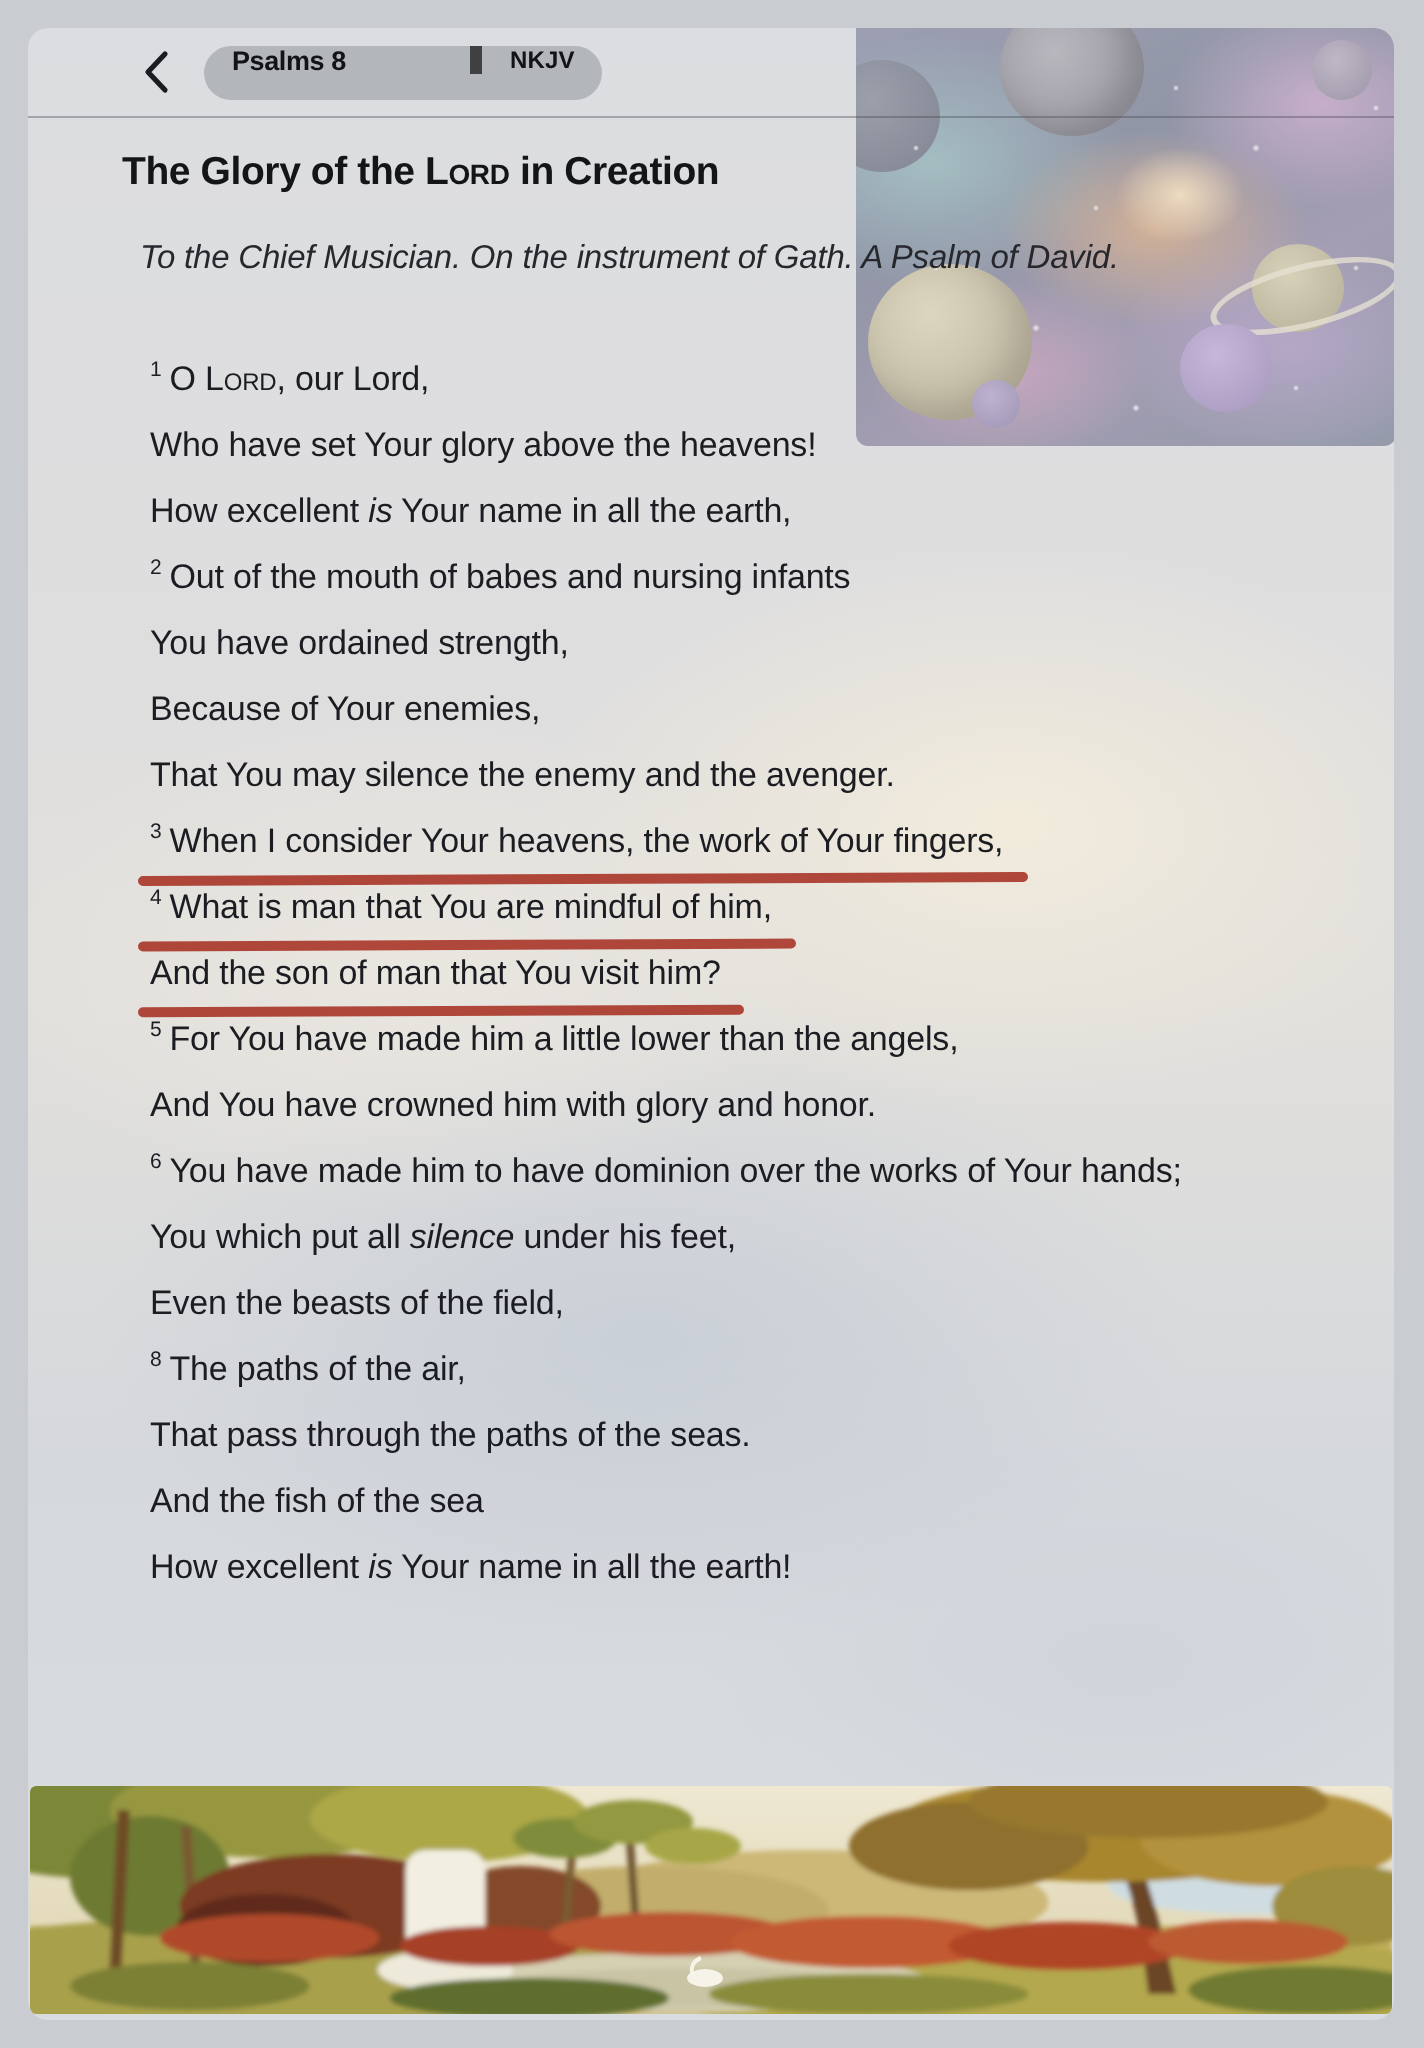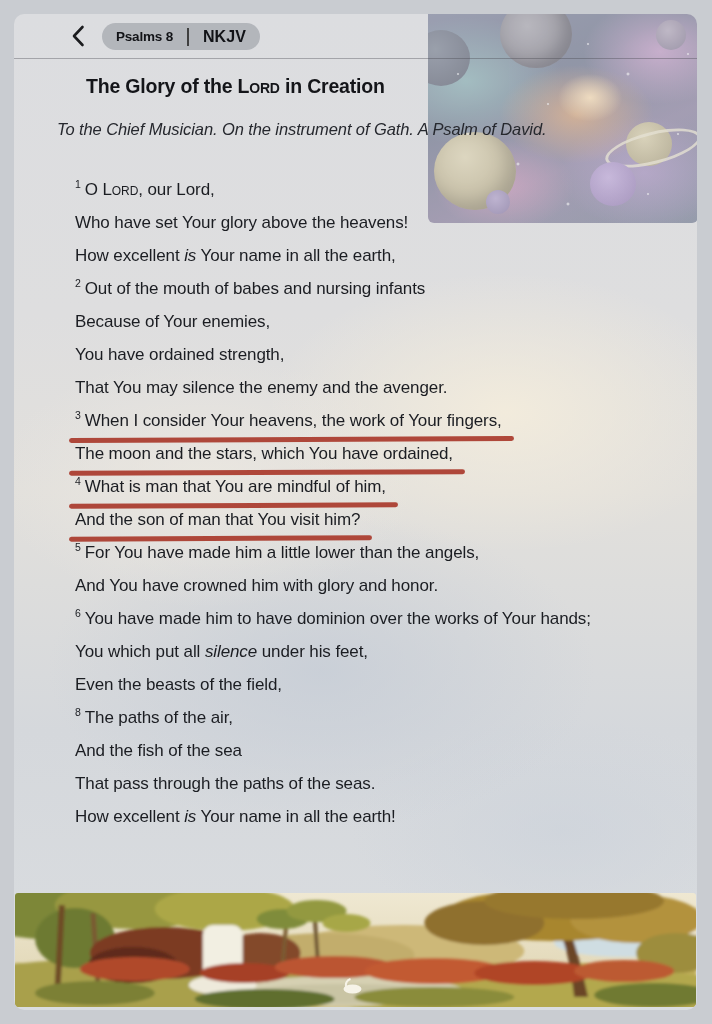--- a/index.html
+++ b/index.html
@@ -16,30 +16,30 @@
       radial-gradient(300px 180px at 28% 47%, rgba(236,232,225,0.80), rgba(236,232,225,0) 70%),
       radial-gradient(380px 220px at 45% 66%, rgba(197,204,214,0.75), rgba(197,204,214,0) 72%),
       radial-gradient(300px 160px at 80% 82%, rgba(205,211,219,0.70), rgba(205,211,219,0) 70%),
       linear-gradient(180deg,#dcdde0 0%,#dededf 30%,#e2e0dc 48%,#d5d8dc 72%,#dadde0 100%);
   }
   
   .header{position:absolute;left:0;top:0;width:100%;height:44px;z-index:5;
     border-bottom:1px solid rgba(70,72,78,0.38);}
   .back-btn{position:absolute;left:52px;top:10px;width:24px;height:24px;cursor:pointer;
     display:flex;align-items:center;justify-content:center;background:none;border:none;padding:0;}
-  .pill{position:absolute;left:88px;top:9px;height:27px;display:flex;align-items:center;
-    border-radius:14px;overflow:hidden;background:#b3b6bb;}
+  .pill{position:absolute;left:88px;top:9px;height:27px;display:flex;align-items:flex-start;
+    border-radius:14px;overflow:hidden;background:#b3b6bb;gap:48px;}
   .pill-seg{display:flex;align-items:center;padding:0 14px;font-weight:700;color:#121317;
     border:none;background:transparent;cursor:pointer;}
   .pill-seg.ref{font-size:13.5px;letter-spacing:-0.2px;}
-  .pill-seg.ver{font-size:16px;border-left:2px solid #404040;letter-spacing:0.1px;}
-  
-  .title{position:absolute;left:72px;top:61px;z-index:4;font-size:19.5px;font-weight:700;
+  .pill-seg.ver{font-size:12px;border-left:6px solid #404040;letter-spacing:0.1px;}
+  
+  .title{position:absolute;left:47px;top:61px;z-index:4;font-size:19.5px;font-weight:700;
     color:#141519;letter-spacing:-0.2px;}
-  .subtitle{position:absolute;left:43px;top:106px;z-index:4;font-size:16.5px;font-style:italic;
+  .subtitle{position:absolute;left:56px;top:106px;z-index:4;font-size:16.5px;font-style:italic;
     color:#26282e;letter-spacing:-0.1px;}
   .verses{position:absolute;left:61px;top:159px;right:14px;z-index:4;}
   .verse-line{line-height:33px;height:33px;font-size:17px;color:#1b1d22;
     letter-spacing:-0.1px;white-space:nowrap;}
   .line-text{position:relative;display:inline-block;}
   .line-text.underlined::after{
     content:'';position:absolute;left:-6px;right:-12px;bottom:-4px;height:4.5px;
     background:var(--underline,#a93a2b);border-radius:3px;transform:rotate(-0.25deg);opacity:0.92;}
   sup.seg-v{font-size:10.5px;line-height:0;margin-right:4px;}
   .seg-sc{font-variant:small-caps;}
@@ -121,35 +121,34 @@
   </div>
 
   <div class="title"><span class="seg-n">The Glory of the </span><span class="seg-sc">Lord</span><span class="seg-n"> in Creation</span></div>
   <div class="subtitle">To the Chief Musician. On the instrument of Gath. A Psalm of David.</div>
 
   <div class="verses">
       <div class="verse-line"><span class="line-text"><sup class="seg-v">1</sup><span class="seg-n">O </span><span class="seg-sc">Lord</span><span class="seg-n">, our Lord,</span></span></div>
       <div class="verse-line"><span class="line-text"><span class="seg-n">Who have set Your glory above the heavens!</span></span></div>
       <div class="verse-line"><span class="line-text"><span class="seg-n">How excellent </span><span class="seg-i">is</span><span class="seg-n"> Your name in all the earth,</span></span></div>
       <div class="verse-line"><span class="line-text"><sup class="seg-v">2</sup><span class="seg-n">Out of the mouth of babes and nursing infants</span></span></div>
+      <div class="verse-line"><span class="line-text"><span class="seg-n">You have ordained strength,</span></span></div>
       <div class="verse-line"><span class="line-text"><span class="seg-n">Because of Your enemies,</span></span></div>
-      <div class="verse-line"><span class="line-text"><span class="seg-n">You have ordained strength,</span></span></div>
       <div class="verse-line"><span class="line-text"><span class="seg-n">That You may silence the enemy and the avenger.</span></span></div>
       <div class="verse-line"><span class="line-text underlined"><sup class="seg-v">3</sup><span class="seg-n">When I consider Your heavens, the work of Your fingers,</span></span></div>
-      <div class="verse-line"><span class="line-text underlined"><span class="seg-n">The moon and the stars, which You have ordained,</span></span></div>
       <div class="verse-line"><span class="line-text underlined"><sup class="seg-v">4</sup><span class="seg-n">What is man that You are mindful of him,</span></span></div>
       <div class="verse-line"><span class="line-text underlined"><span class="seg-n">And the son of man that You visit him?</span></span></div>
       <div class="verse-line"><span class="line-text"><sup class="seg-v">5</sup><span class="seg-n">For You have made him a little lower than the angels,</span></span></div>
       <div class="verse-line"><span class="line-text"><span class="seg-n">And You have crowned him with glory and honor.</span></span></div>
       <div class="verse-line"><span class="line-text"><sup class="seg-v">6</sup><span class="seg-n">You have made him to have dominion over the works of Your hands;</span></span></div>
       <div class="verse-line"><span class="line-text"><span class="seg-n">You which put all </span><span class="seg-i">silence</span><span class="seg-n"> under his feet,</span></span></div>
       <div class="verse-line"><span class="line-text"><span class="seg-n">Even the beasts of the field,</span></span></div>
       <div class="verse-line"><span class="line-text"><sup class="seg-v">8</sup><span class="seg-n">The paths of the air,</span></span></div>
+      <div class="verse-line"><span class="line-text"><span class="seg-n">That pass through the paths of the seas.</span></span></div>
       <div class="verse-line"><span class="line-text"><span class="seg-n">And the fish of the sea</span></span></div>
-      <div class="verse-line"><span class="line-text"><span class="seg-n">That pass through the paths of the seas.</span></span></div>
       <div class="verse-line"><span class="line-text"><span class="seg-n">How excellent </span><span class="seg-i">is</span><span class="seg-n"> Your name in all the earth!</span></span></div>
     </div>
 
   <div class="landscape">
     <svg width="681" height="114" viewBox="0 0 682 114" preserveAspectRatio="none">
       <defs>
         <linearGradient id="sky" x1="0" y1="0" x2="0" y2="1">
           <stop offset="0" stop-color="#efe8d2"></stop>
             <stop offset="1" stop-color="#ddd2ae"></stop>
         </linearGradient>

